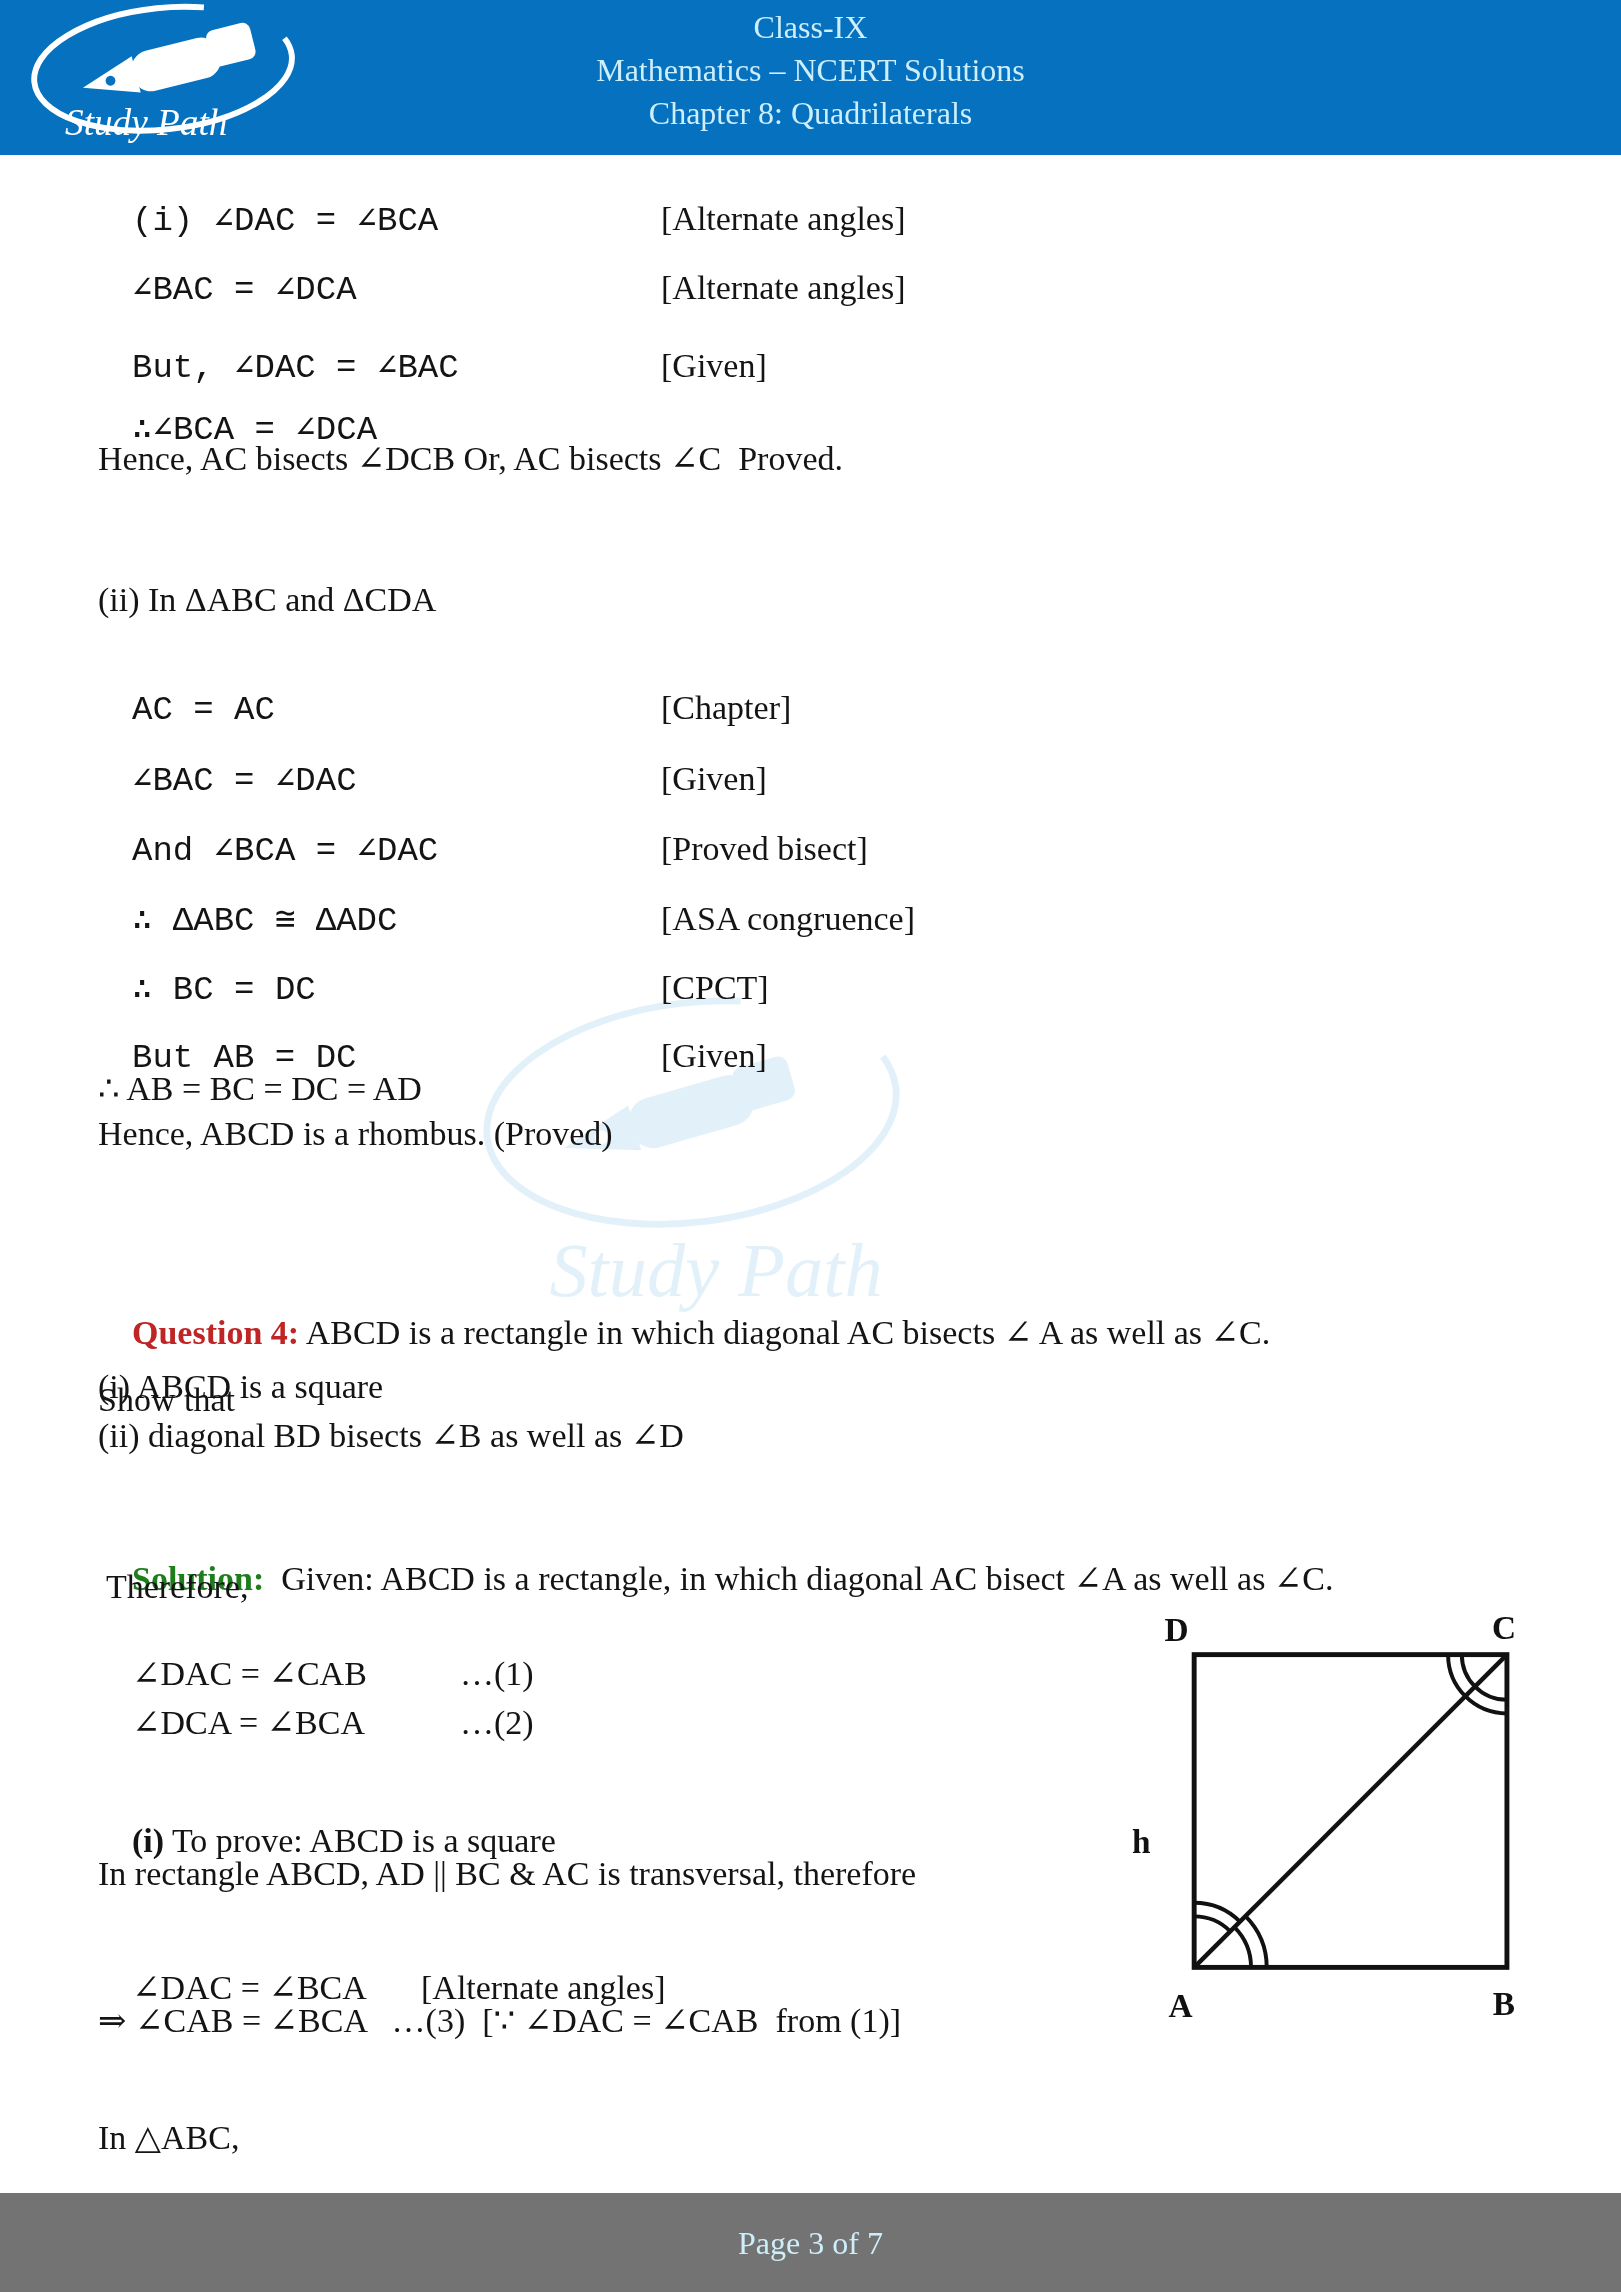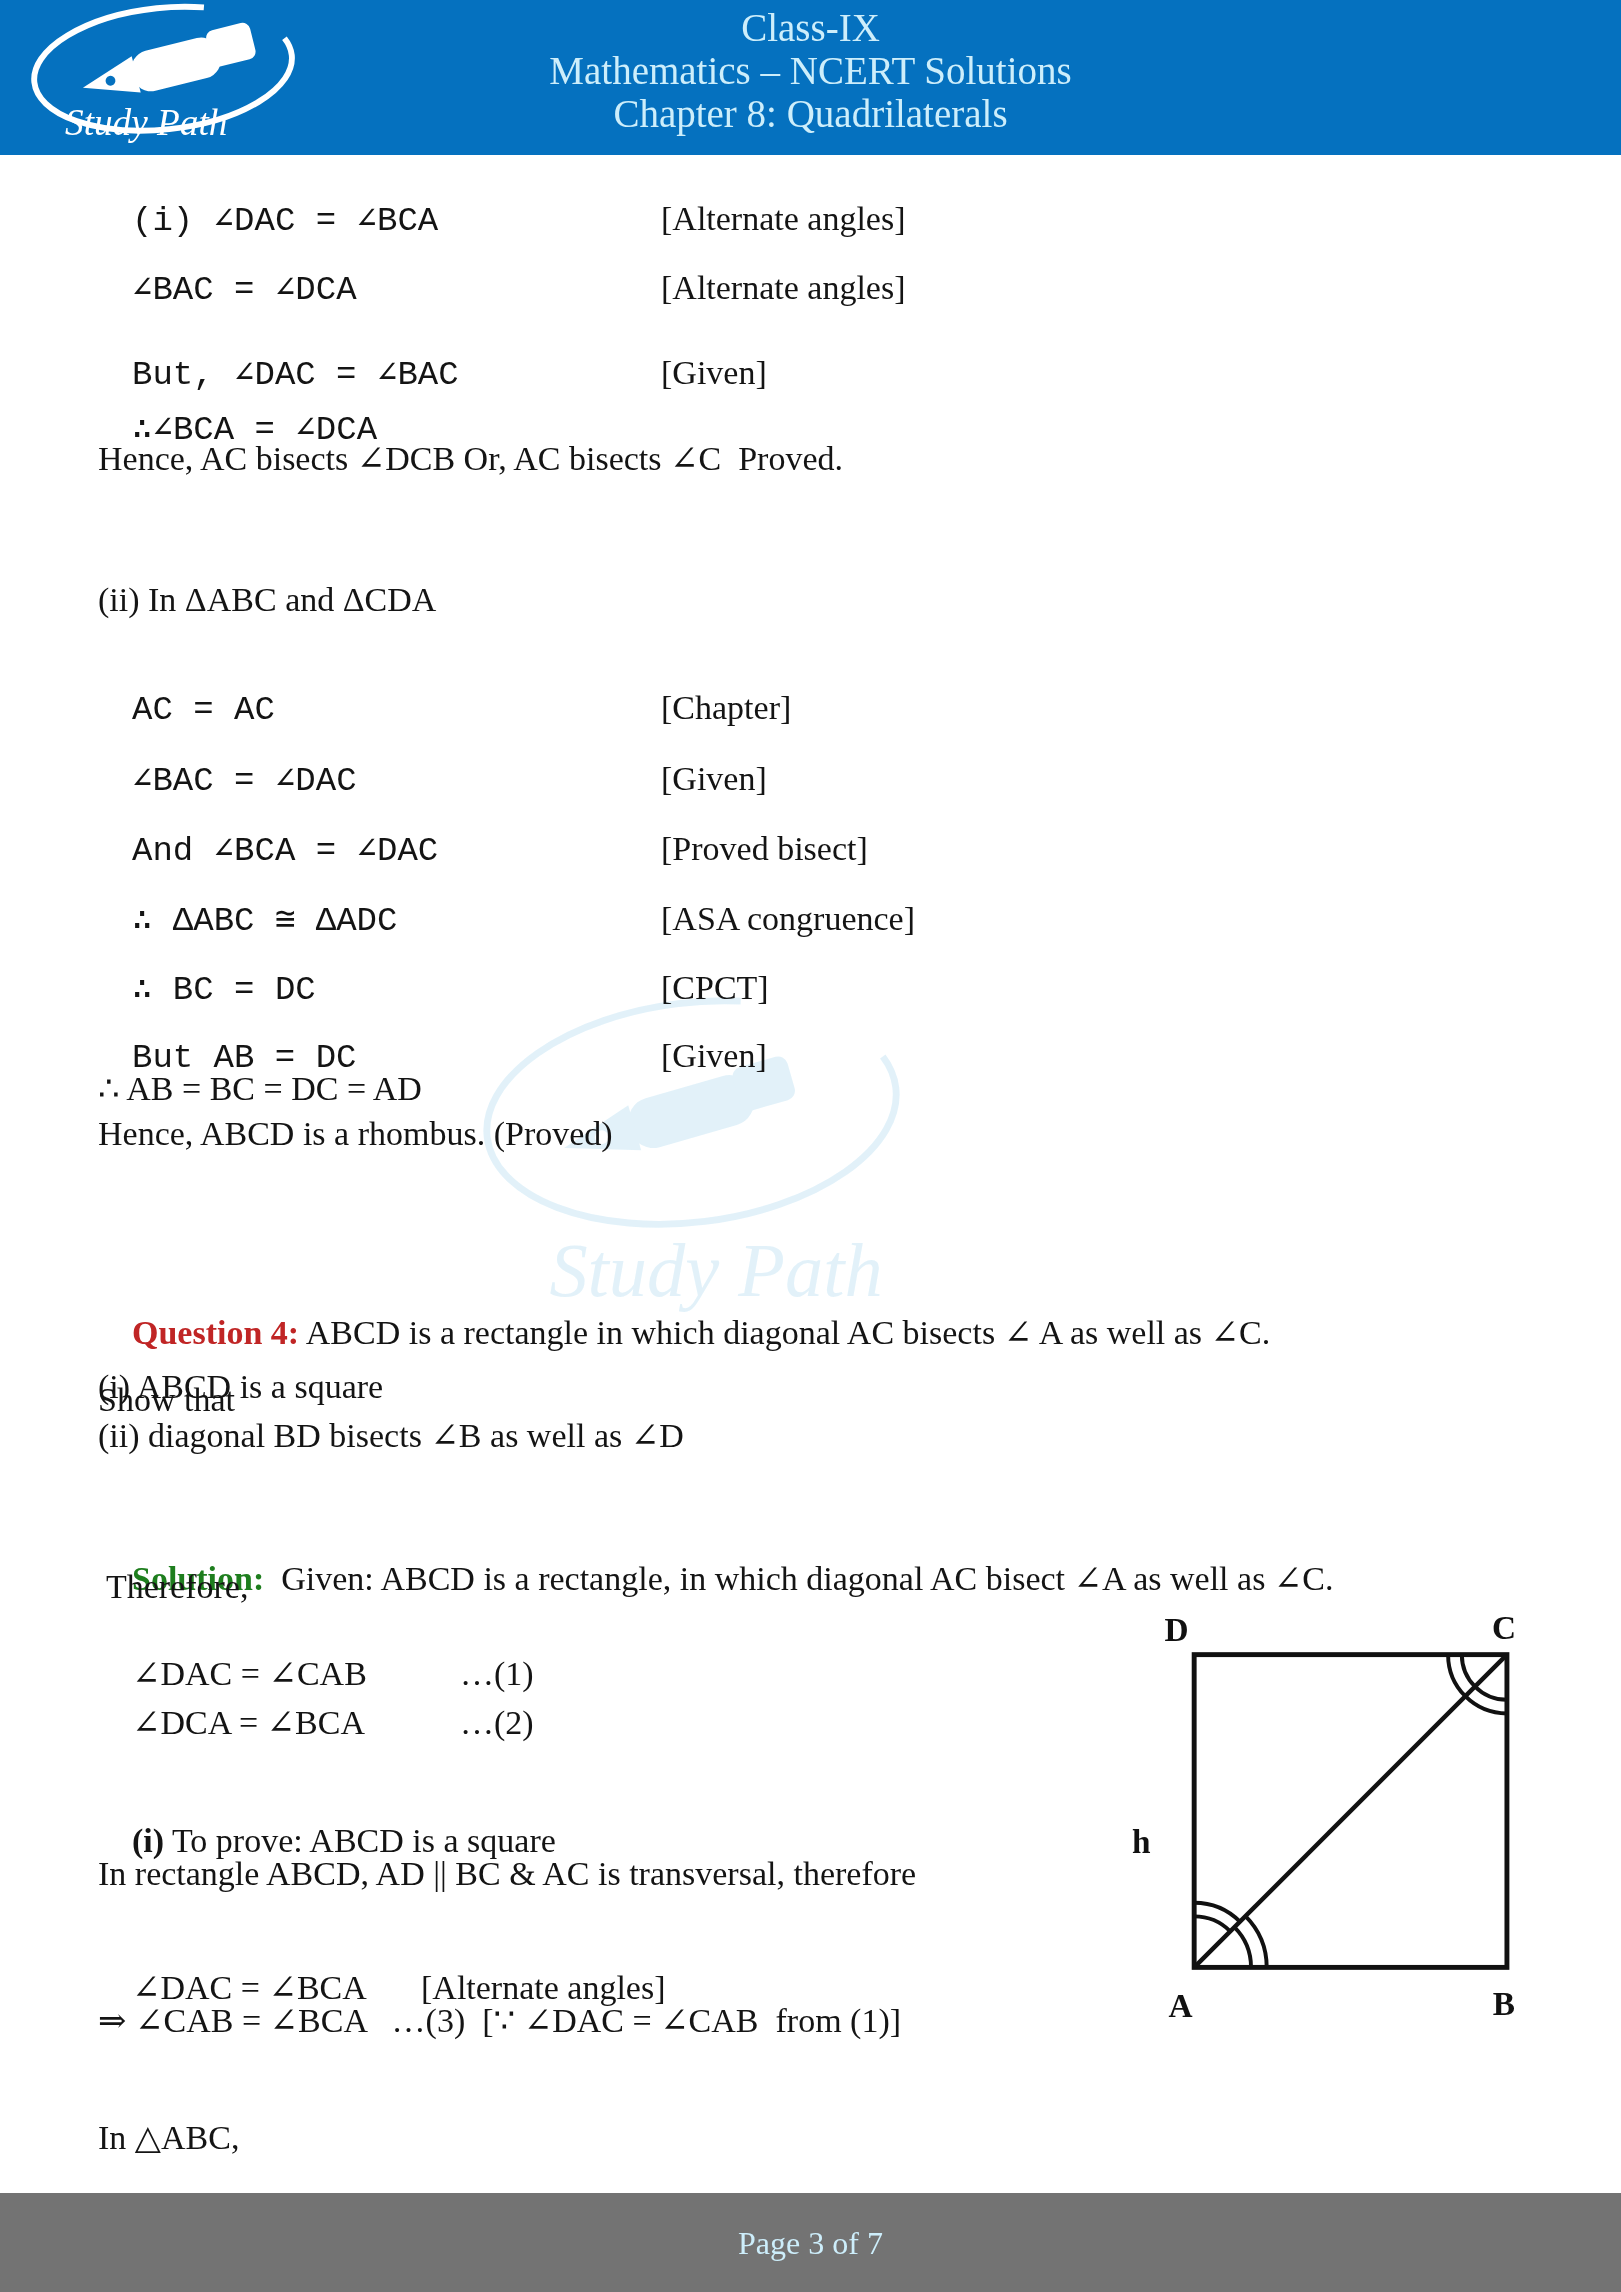--- a/index.html
+++ b/index.html
@@ -4,21 +4,21 @@
 <style>
   html,body{margin:0;padding:0;}
   body{
     width:1621px;height:2293px;position:relative;background:#ffffff;
     font-family:"Liberation Serif","DejaVu Serif",serif;color:#141414;
   }
   .page{position:absolute;inset:0;overflow:hidden;}
   
   .hdr{position:absolute;top:0;left:0;right:0;height:155px;background:#0571bf;z-index:2;}
   .hdr-title{position:absolute;top:5.9px;left:0;right:0;text-align:center;
-    color:#cdeefb;font-size:39px;line-height:43px;}
+    color:#cdeefb;font-size:32px;line-height:43px;}
   .logo{position:absolute;left:13.7px;top:2px;}
   .ftr{position:absolute;left:0;right:0;top:2193px;height:100px;background:#737373;
     color:#cdeefb;font-size:32px;display:flex;align-items:center;justify-content:center;z-index:2;}
   
   .line{position:absolute;left:98px;font-size:34px;white-space:pre;z-index:1;color:#141414;}
   .stmt{display:inline-block;}
   .w540{width:529px;font-family:Liberation Mono, monospace;}
   .w335{width:328px;}
   .w295{width:289px;}
   .q-label{color:#c02525;font-weight:bold;}
@@ -67,21 +67,21 @@
       <div>Chapter 8: Quadrilaterals</div>
     </div>
   </div>
 
   <div class="line" style="top:160px">
     <span class="stmt w540">(i) ∠DAC = ∠BCA</span><span>[Alternate angles]</span>
   </div>
   <div class="line" style="top:229px">
     <span class="stmt w540">∠BAC = ∠DCA</span><span>[Alternate angles]</span>
   </div>
-  <div class="line" style="top:314px">
+  <div class="line" style="top:307px">
     <span class="stmt w540">But, ∠DAC = ∠BAC</span><span>[Given]</span>
   </div>
   <div class="line" style="top:369px">
     <span class="stmt w540">∴∠BCA = ∠DCA</span><span></span>
   </div>
   <div class="line" style="top:438px">Hence, AC bisects ∠DCB Or, AC bisects ∠C  Proved.</div>
 
   <div class="line" style="top:581px">(ii) In ΔABC and ΔCDA</div>
   <div class="line" style="top:651px">
     <span class="stmt w540">AC = AC</span><span>[Chapter]</span>

